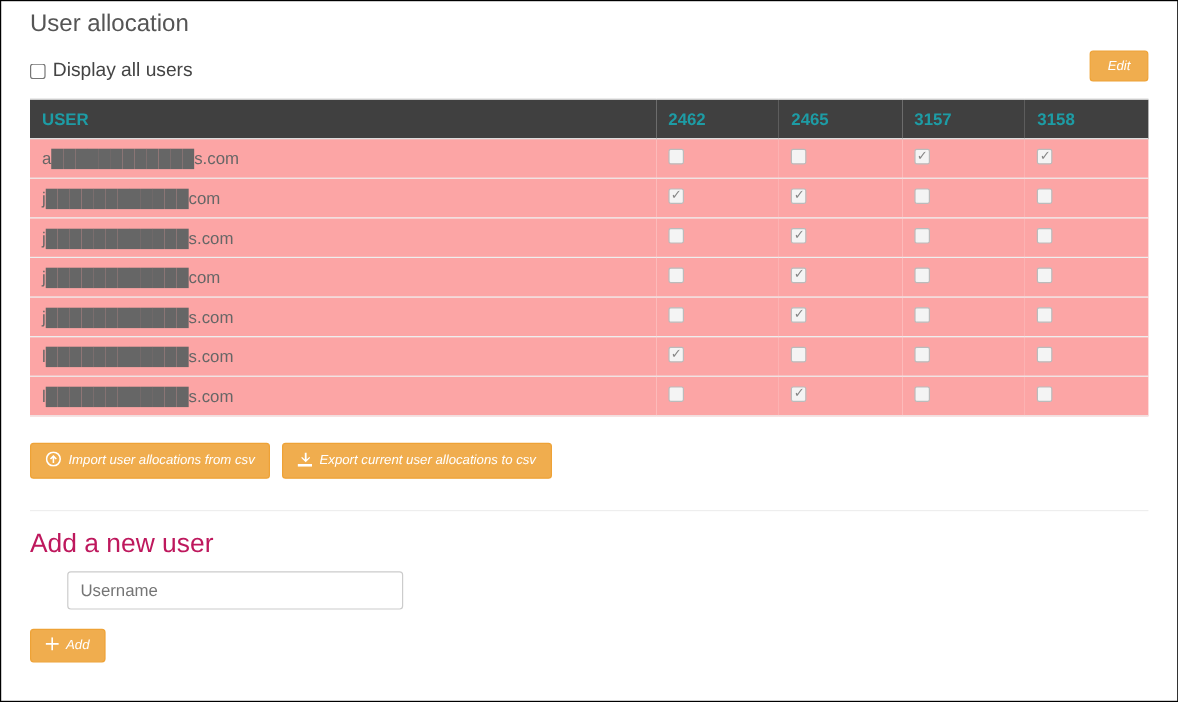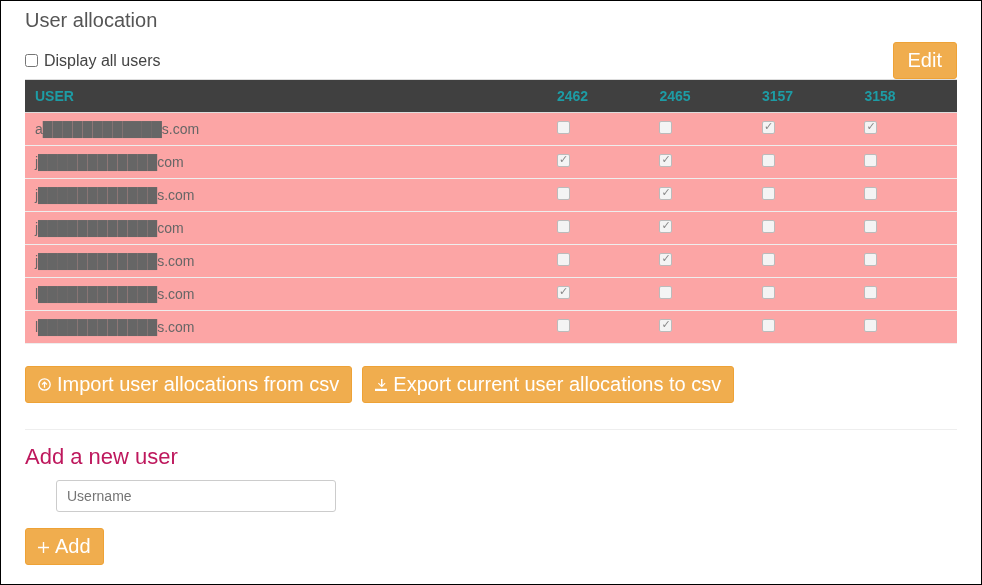--- a/index.html
+++ b/index.html
@@ -1,20 +1,20 @@
 <!DOCTYPE html>
 <html><head>
 <meta charset="utf-8">
 <style>
 * { box-sizing: border-box; margin: 0; padding: 0; }
 body { font-family: -apple-system, "Segoe UI", "Helvetica Neue", Arial, sans-serif; font-size: 14px; color: #555; background: #fff; width: 982px; height: 585px; border: 1px solid #000; padding: 8px 24px 20px 24px; }
 h2.page-title { font-size: 20px; font-weight: 400; color: #555; margin: 0 0 10px; }
-.top-row { display: flex; justify-content: space-between; align-items: center; }
+.top-row { display: flex; justify-content: space-between; align-items: flex-end; margin-bottom: 14px; }
 .display-all { display: flex; align-items: center; gap: 6px; font-size: 16px; color: #444; }
-.btn { display: inline-flex; align-items: center; gap: 6px; background: #f0ad4e; border: 1px solid #eea236; color: #fff; font-size: 20px; padding: 6px 12px; border-radius: 3px; cursor: pointer; }
+.btn { display: inline-flex; align-items: center; gap: 6px; background: #f0ad4e; border: 1px solid #eea236; color: #fff; font-size: 11px; padding: 6px 12px; border-radius: 3px; cursor: pointer; font-style: italic; }
 .btn.small { padding: 6px 14px; }
 .table { width: 100%; border-collapse: collapse; }
 .table th, .table td { text-align: left; padding: 8px 10px; border-bottom: 1px solid #eee; }
 .table thead th { background: #404040; border-top: 1px solid #ddd; border-bottom: 1px solid #ddd; color: #1d9ca5; font-weight: 700; }
 .table thead th.user-col { width: 56%; }
 .table thead th.num-col { width: 11%; }
 .table tbody tr { background: #fca5a5; }
 .table tbody td { color: #666; }
 .cell-user { color: #555; }
 .cb-disabled { width: 13px; height: 13px; display: inline-block; border: 1px solid #bbb; border-radius: 2px; background: #f4f4f4; position: relative; }

